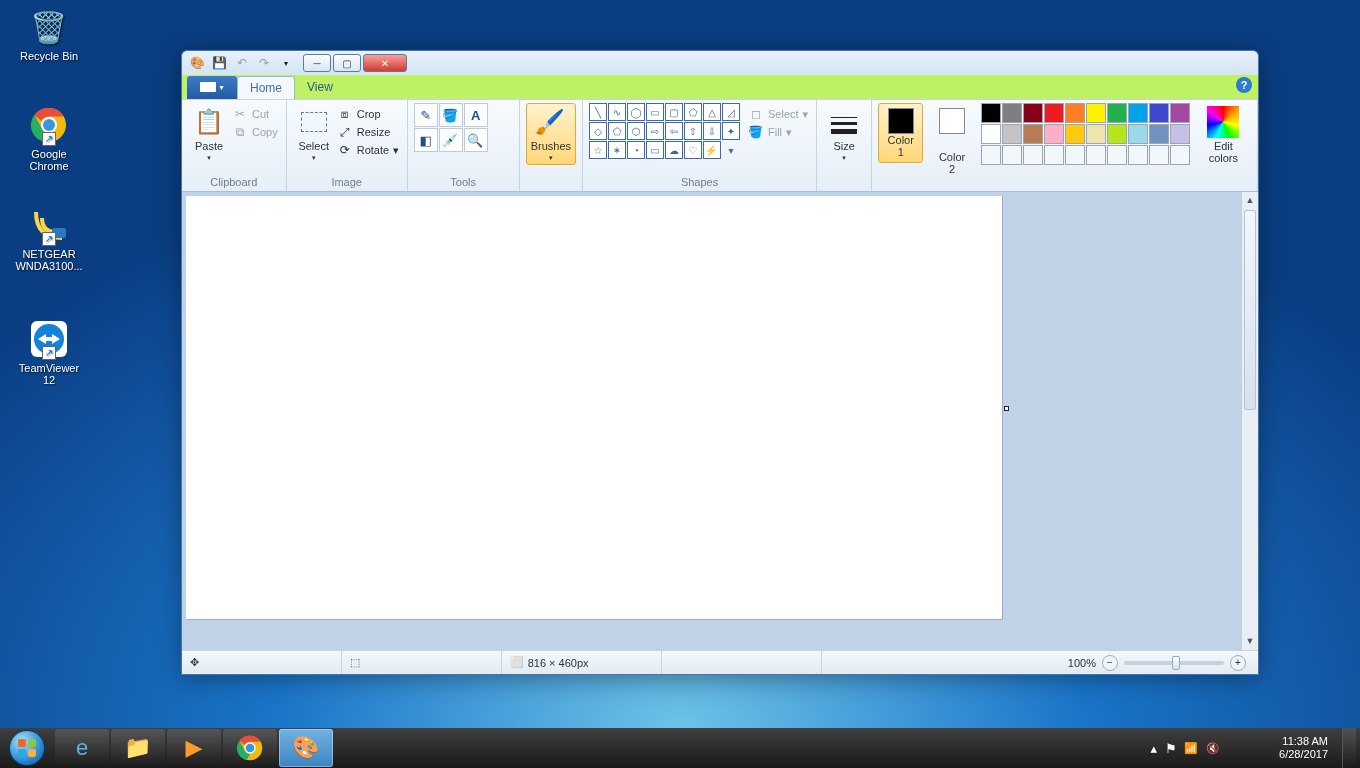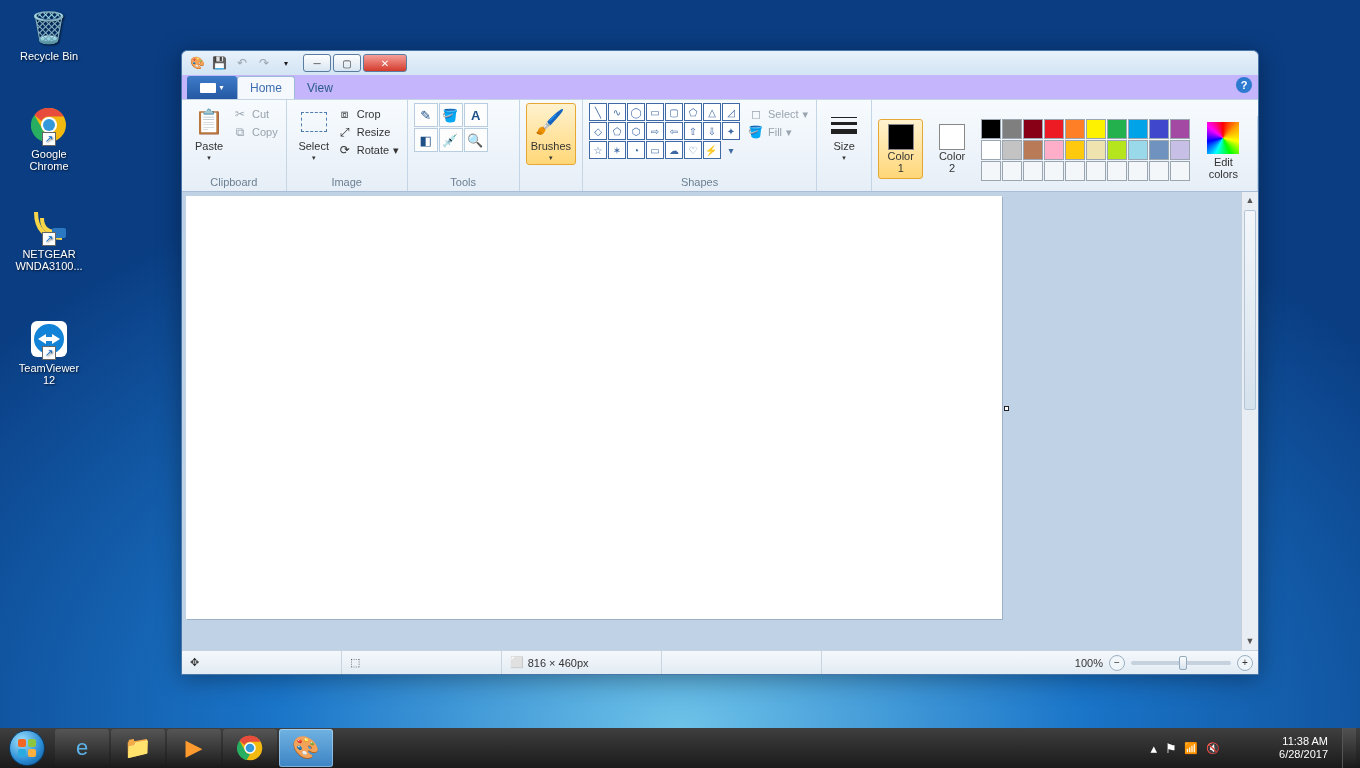--- a/index.html
+++ b/index.html
@@ -27,21 +27,21 @@
 
 .win { position:absolute; left:181px; top:50px; width:1078px; height:625px; background:#cadef0; border:1px solid #4976a8; border-radius:6px 6px 0 0; box-shadow:0 4px 24px rgba(0,0,0,.35); display:flex; flex-direction:column;}
 .titlebar { height:24px; display:flex; align-items:center; font-size:12px; color:#1a1a1a; border-radius:6px 6px 0 0; background: linear-gradient(#e7f1fb, #d3e4f3); }
 .qat { display:flex; gap:2px; padding:0 6px; }
 .qbtn { width:20px; height:20px; display:flex;align-items:center;justify-content:center; font-size:12px;}
 .titlebar .ttl { flex:1; text-align:left; padding-left:6px;}
 .wctrls { display:flex; }
 .wctrls div{ width:28px; height:18px; margin:0 1px; border:1px solid #5a7ca0; background:linear-gradient(#fefefe,#d8e6f2); border-radius:3px; font-size:10px; display:flex;align-items:center;justify-content:center; color:#333;}
 .wctrls .close{ background:linear-gradient(#f5a09a,#d43b2b); color:#fff; width:44px;}
 
-.ribbonrow { height:24px; background:#c4b5fd; display:flex; align-items:flex-end; }
+.ribbonrow { height:24px; background:#bef264; display:flex; align-items:center; }
 .filebtn { height:23px; width:50px; margin-left:5px; background:linear-gradient(#3d7bc9,#2559a2); color:#fff; border-radius:3px 3px 0 0; display:flex;align-items:center;justify-content:center;font-size:11px;gap:3px;}
 .filebtn::after{content:"▾"; font-size:8px;}
 .rtab { height:23px; padding:0 12px; font-size:12px; color:#2a5a8c; display:flex;align-items:center; cursor:default;}
 .rtab.active { background:#f5f9fd; border:1px solid #9db9d6; border-bottom:none; border-radius:3px 3px 0 0; color:#3e6db0;}
 
 .ribbon { height:93px; background:linear-gradient(#f7fbfe,#e6eef7); border-top:1px solid #c4d5e6; border-bottom:1px solid #a9bfd6; display:flex; }
 .group { border-right:1px solid #c4d5e6; display:flex; flex-direction:column; padding:3px 6px 1px; }
 .group .gbody { flex:1; display:flex; align-items:flex-start; }
 .group .glabel { text-align:center; font-size:11px; color:#6b7f93; line-height:15px; }
 
@@ -277,27 +277,27 @@
                 <span></span>
               </div>
             </div>
           <span>Size</span>
             <span class="dd"></span>
         </div>
       </div>
       <div class="glabel">&nbsp;</div>
     </div>
 
-    <div class="group" style="flex:1;margin-top:16px;">
+    <div class="group" style="flex:1;">
       <div class="gbody" style="gap:6px;">
         <div class="bigbtn sel" style="padding:4px 6px;">
           <div class="swatch" style="background:#000;width:26px;height:26px;"></div>
           <span>Color 1</span>
         </div>
-        <div class="bigbtn" style="padding:4px 6px;">
+        <div class="bigbtn" style="padding:4px 6px;gap:17px;">
           <div class="swatch" style="background:#fff;width:26px;height:26px;"></div>
           <span>Color 2</span>
         </div>
         <div class="colgrid" id="colgrid">
             <div class="cs" style="background: rgb(0, 0, 0);"></div>
             <div class="cs" style="background: rgb(127, 127, 127);"></div>
             <div class="cs" style="background: rgb(136, 0, 21);"></div>
             <div class="cs" style="background: rgb(237, 28, 36);"></div>
             <div class="cs" style="background: rgb(255, 127, 39);"></div>
             <div class="cs" style="background: rgb(255, 242, 0);"></div>
@@ -350,21 +350,21 @@
       </div>
     <div class="cell" style="width:160px;">
         <span>⬚</span>
       </div>
     <div class="cell" style="width:160px;">
         <span>⬜</span>
         <span>816 × 460px</span>
       </div>
     <div class="cell" style="width:160px;"></div>
     <div class="spacer"></div>
-    <div class="cell" style="border:none;gap:6px;padding-right:5px;">
+    <div class="cell" style="border:none;gap:6px;padding-right:12px;">
       <span>100%</span>
       <div class="zbtn">−</div>
       <div class="zoomtrack">
           <div class="zthumb"></div>
         </div>
       <div class="zbtn">+</div>
     </div>
   </div>
 </div>
 

